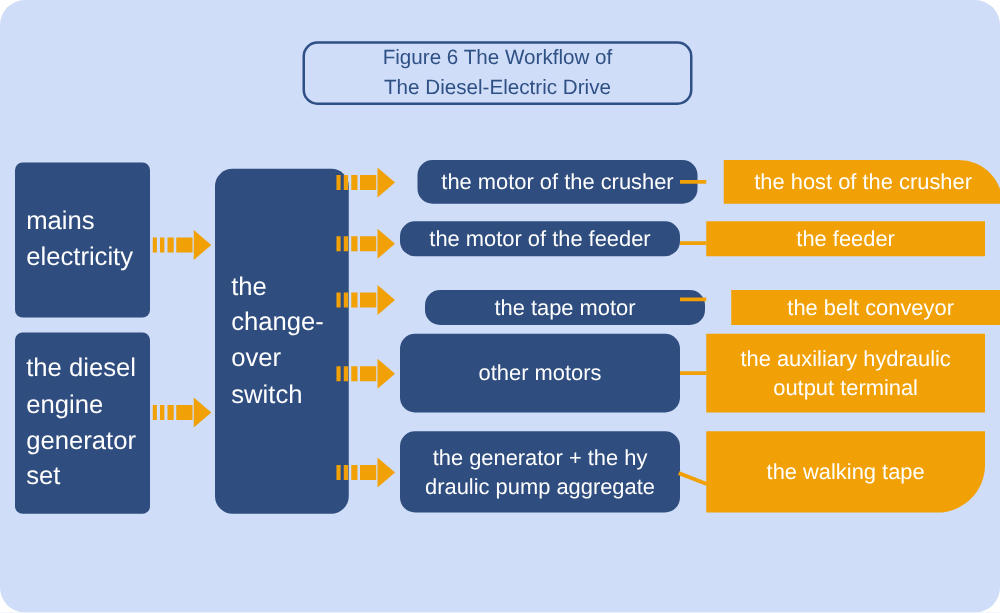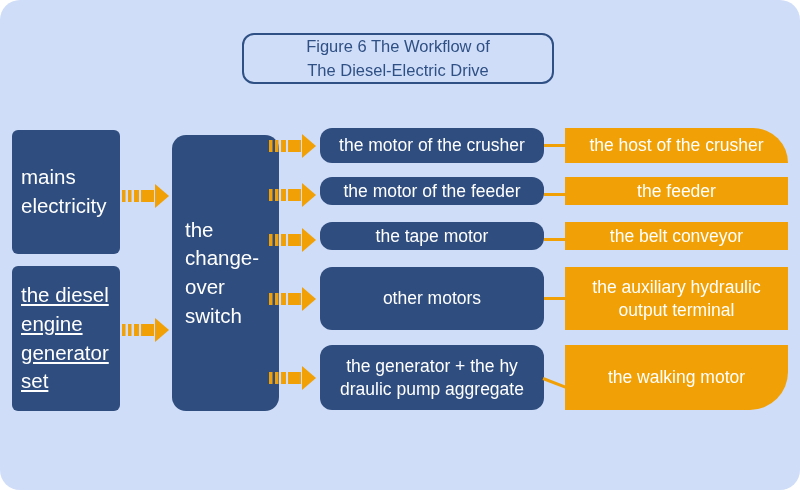--- a/index.html
+++ b/index.html
@@ -16,33 +16,33 @@
     display:flex;align-items:center;justify-content:center;
     text-align:center;font-size:16.5px;line-height:1.45;white-space:pre-line;
   }
   .blue{
     position:absolute;background:var(--node-blue,#2f4d7e);
     color:var(--node-text,#ffffff);box-sizing:border-box;white-space:pre-line;
   }
   .src{left:12px;width:108px;border-radius:6px;font-size:20.5px;line-height:1.4;
        padding-left:9px;display:flex;align-items:center;text-align:left;}
   .src1{top:130px;height:124px;}
-  .src2{top:266px;height:145px;text-decoration:underline;}
+  .src2{top:266px;height:145px;}
   .switch{left:172px;top:135px;width:107px;height:276px;border-radius:14px;
        font-size:20.5px;line-height:1.4;padding-left:13px;display:flex;align-items:center;}
   .mid{left:320px;width:224px;border-radius:12px;font-size:17.5px;line-height:1.3;
        display:flex;align-items:center;justify-content:center;text-align:center;}
   .out{
     position:absolute;left:565px;width:223px;background:var(--node-orange,#f1a005);
     color:var(--node-text,#ffffff);box-sizing:border-box;font-size:17.5px;line-height:1.3;
     display:flex;align-items:center;justify-content:center;text-align:center;white-space:pre-line;
   }
-  .r1{top:128px;height:35px;} .out.r1{border-radius:0 38px 0 0;}
+  .r1{top:128px;height:35px;margin-left:14px;} .out.r1{border-radius:0 38px 0 0;}
   .r2{top:177px;height:28px;}
-  .r3{top:222px;height:28px;}
+  .r3{top:232px;height:28px;margin-left:20px;}
   .r4{top:267px;height:63px;}
   .r5{top:345px;height:65px;} .out.r5{border-radius:0 0 38px 0;}
   .arrow{position:absolute;width:47px;height:24px;color:var(--node-orange,#f1a005);line-height:0;}
   .a-src1{left:122px;top:184px;} .a-src2{left:122px;top:318px;}
   .a-r1{left:269px;top:134px;} .a-r2{left:269px;top:183px;} .a-r3{left:269px;top:228px;}
   .a-r4{left:269px;top:287px;} .a-r5{left:269px;top:366px;}
   .link{position:absolute;height:3px;background:var(--node-orange,#f1a005);}
   .l1{left:544px;top:144px;width:21px;}
   .l2{left:544px;top:193px;width:21px;}
   .l3{left:544px;top:238px;width:21px;}
@@ -145,15 +145,15 @@
   <div class="link l2"></div>
   <div class="link l3"></div>
   <div class="link l4"></div>
   <div class="link l5"></div>
 
   <div class="out r1">the host of the crusher</div>
   <div class="out r2">the feeder</div>
   <div class="out r4">the auxiliary hydraulic
 output terminal</div>
   <div class="out r3">the belt conveyor</div>
-  <div class="out r5">the walking motor</div>
+  <div class="out r5">the walking tape</div>
 
 </div>
 
 </body></html>

